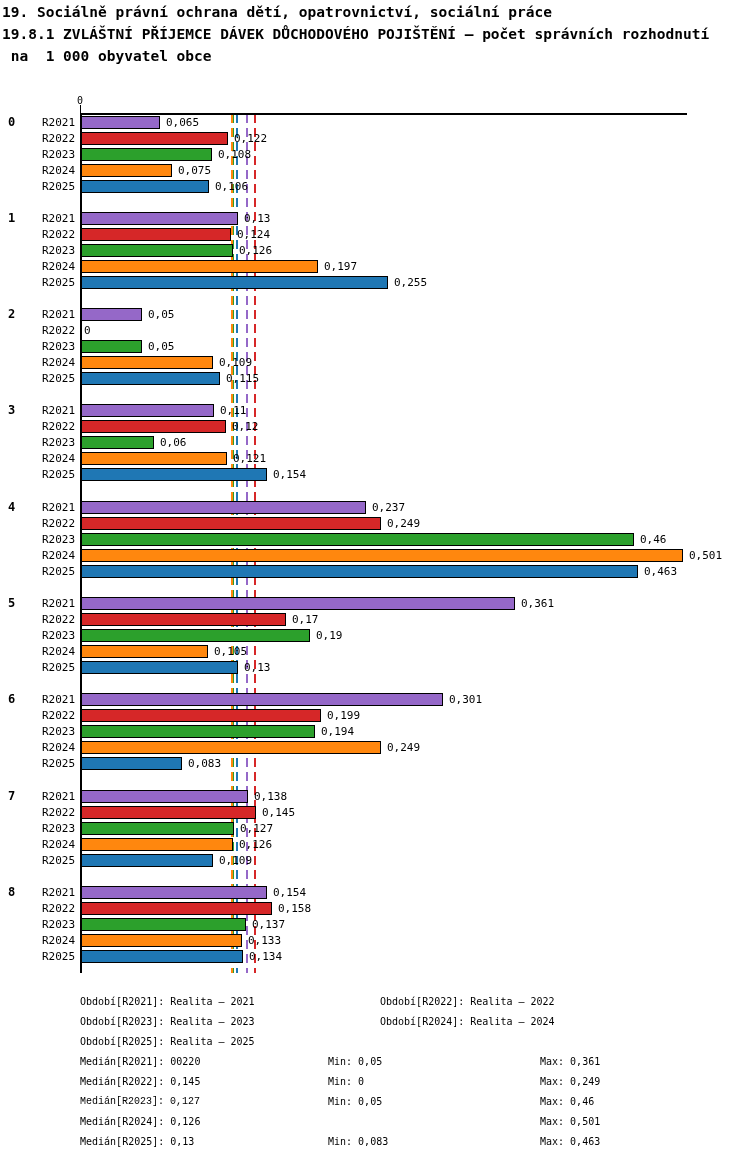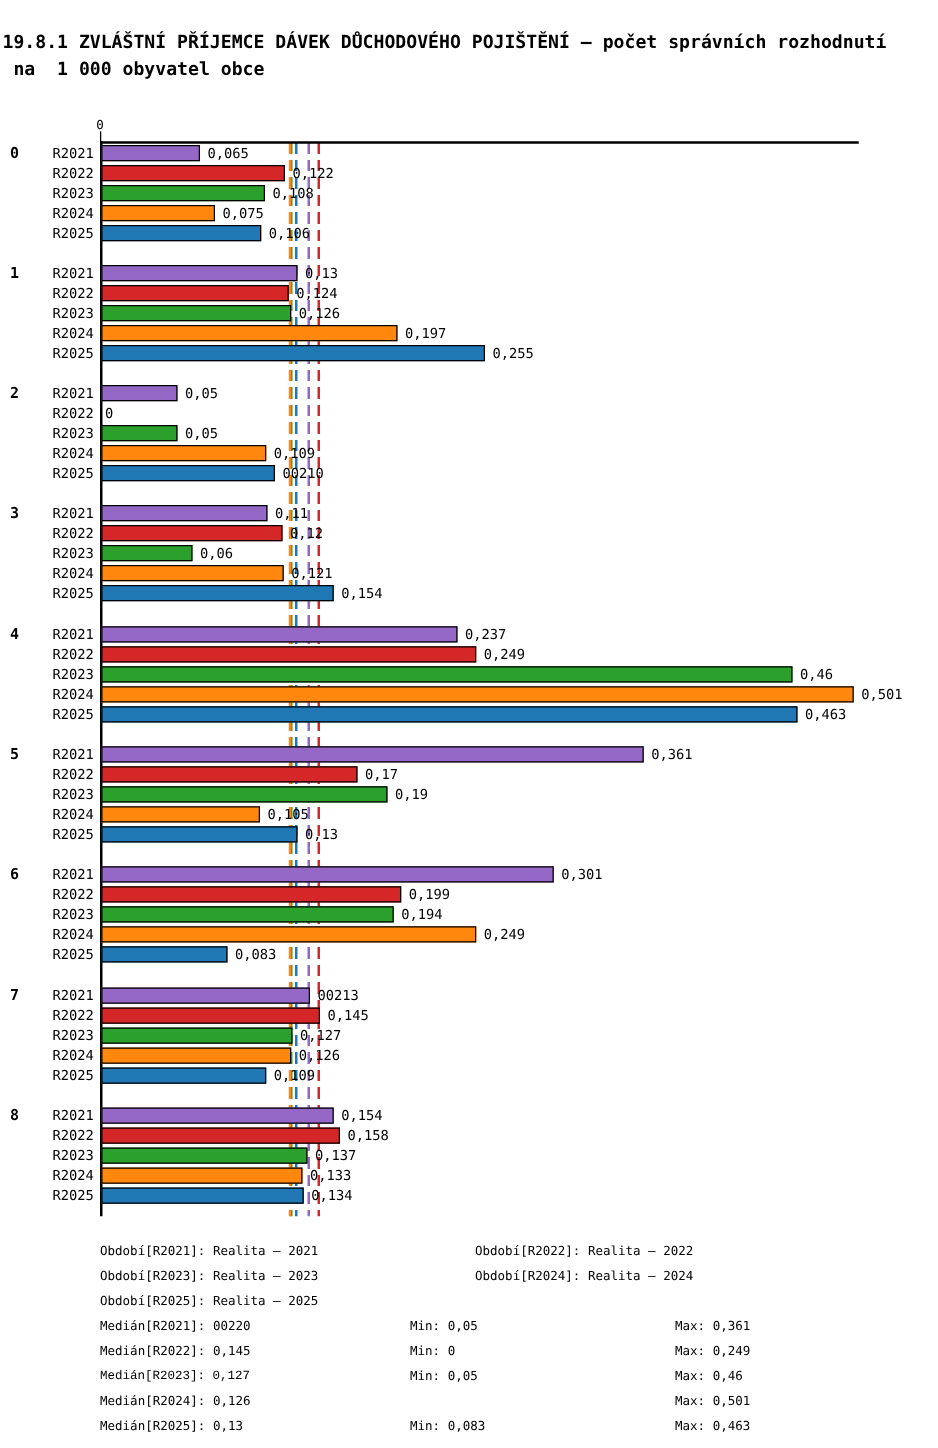--- a/index.html
+++ b/index.html
@@ -17,20 +17,21 @@
   .valuelabel{font-size:11px;line-height:13px;z-index:3;}
   .medianline{position:absolute;width:2px;z-index:1;}
   .axis{position:absolute;background:#000;z-index:2;}
   .foot{font-size:10px;line-height:12px;}
 </style>
 </head>
 <body>
 
 <div class="page">
 
+  <div class="abs title" style="left:2px;top:4px;">19. Sociálně právní ochrana dětí, opatrovnictví, sociální práce</div>
   <div class="abs title" style="left:2px;top:26px;">19.8.1 ZVLÁŠTNÍ PŘÍJEMCE DÁVEK DŮCHODOVÉHO POJIŠTĚNÍ – počet správních rozhodnutí</div>
   <div class="abs title" style="left:2px;top:48px;"> na  1 000 obyvatel obce</div>
 
   <div>
     <div class="abs xtick" style="left:77px;top:96px;">0</div>
     <div class="axis" style="left:80px;top:105px;width:1px;height:8px;"></div>
     <div class="axis" style="left:80px;top:113px;width:607px;height:2px;"></div>
     <div class="axis" style="left:80px;top:113px;width:2px;height:860px;"></div>
     <div id="plot">
         <div class="medianline" style="left: 246px; top: 114px; height: 859px; width: 1.5px; background: repeating-linear-gradient(rgb(149, 104, 200) 0px, rgb(149, 104, 200) 9px, transparent 9px, transparent 14px);"></div>
@@ -77,21 +78,21 @@
         <div class="abs rowlabel" style="left: 42px; top: 324px;">R2022</div>
         <div class="abs valuelabel" style="left: 84px; top: 324px;">0</div>
         <div class="abs rowlabel" style="left: 42px; top: 340px;">R2023</div>
         <div class="bar" style="left: 81px; top: 340px; width: 61px; background: rgb(44, 160, 44);"></div>
         <div class="abs valuelabel" style="left: 148px; top: 340px;">0,05</div>
         <div class="abs rowlabel" style="left: 42px; top: 356px;">R2024</div>
         <div class="bar" style="left: 81px; top: 356px; width: 132px; background: rgb(255, 135, 14);"></div>
         <div class="abs valuelabel" style="left: 219px; top: 356px;">0,109</div>
         <div class="abs rowlabel" style="left: 42px; top: 372px;">R2025</div>
         <div class="bar" style="left: 81px; top: 372px; width: 139px; background: rgb(31, 119, 180);"></div>
-        <div class="abs valuelabel" style="left: 226px; top: 372px;">00210</div>
+        <div class="abs valuelabel" style="left: 226px; top: 372px;">0,115</div>
         <div class="abs grouplabel" style="left: 8px; top: 404px;">3</div>
         <div class="abs rowlabel" style="left: 42px; top: 404px;">R2021</div>
         <div class="bar" style="left: 81px; top: 404px; width: 133px; background: rgb(149, 104, 200);"></div>
         <div class="abs valuelabel" style="left: 220px; top: 404px;">0,11</div>
         <div class="abs rowlabel" style="left: 42px; top: 420px;">R2022</div>
         <div class="bar" style="left: 81px; top: 420px; width: 145px; background: rgb(214, 39, 40);"></div>
         <div class="abs valuelabel" style="left: 232px; top: 420px;">0,12</div>
         <div class="abs rowlabel" style="left: 42px; top: 436px;">R2023</div>
         <div class="bar" style="left: 81px; top: 436px; width: 73px; background: rgb(44, 160, 44);"></div>
         <div class="abs valuelabel" style="left: 160px; top: 436px;">0,06</div>
@@ -145,21 +146,21 @@
         <div class="abs valuelabel" style="left: 321px; top: 725px;">0,194</div>
         <div class="abs rowlabel" style="left: 42px; top: 741px;">R2024</div>
         <div class="bar" style="left: 81px; top: 741px; width: 300px; background: rgb(255, 135, 14);"></div>
         <div class="abs valuelabel" style="left: 387px; top: 741px;">0,249</div>
         <div class="abs rowlabel" style="left: 42px; top: 757px;">R2025</div>
         <div class="bar" style="left: 81px; top: 757px; width: 101px; background: rgb(31, 119, 180);"></div>
         <div class="abs valuelabel" style="left: 188px; top: 757px;">0,083</div>
         <div class="abs grouplabel" style="left: 8px; top: 790px;">7</div>
         <div class="abs rowlabel" style="left: 42px; top: 790px;">R2021</div>
         <div class="bar" style="left: 81px; top: 790px; width: 167px; background: rgb(149, 104, 200);"></div>
-        <div class="abs valuelabel" style="left: 254px; top: 790px;">00213</div>
+        <div class="abs valuelabel" style="left: 254px; top: 790px;">0,138</div>
         <div class="abs rowlabel" style="left: 42px; top: 806px;">R2022</div>
         <div class="bar" style="left: 81px; top: 806px; width: 175px; background: rgb(214, 39, 40);"></div>
         <div class="abs valuelabel" style="left: 262px; top: 806px;">0,145</div>
         <div class="abs rowlabel" style="left: 42px; top: 822px;">R2023</div>
         <div class="bar" style="left: 81px; top: 822px; width: 153px; background: rgb(44, 160, 44);"></div>
         <div class="abs valuelabel" style="left: 240px; top: 822px;">0,127</div>
         <div class="abs rowlabel" style="left: 42px; top: 838px;">R2024</div>
         <div class="bar" style="left: 81px; top: 838px; width: 152px; background: rgb(255, 135, 14);"></div>
         <div class="abs valuelabel" style="left: 239px; top: 838px;">0,126</div>
         <div class="abs rowlabel" style="left: 42px; top: 854px;">R2025</div>

